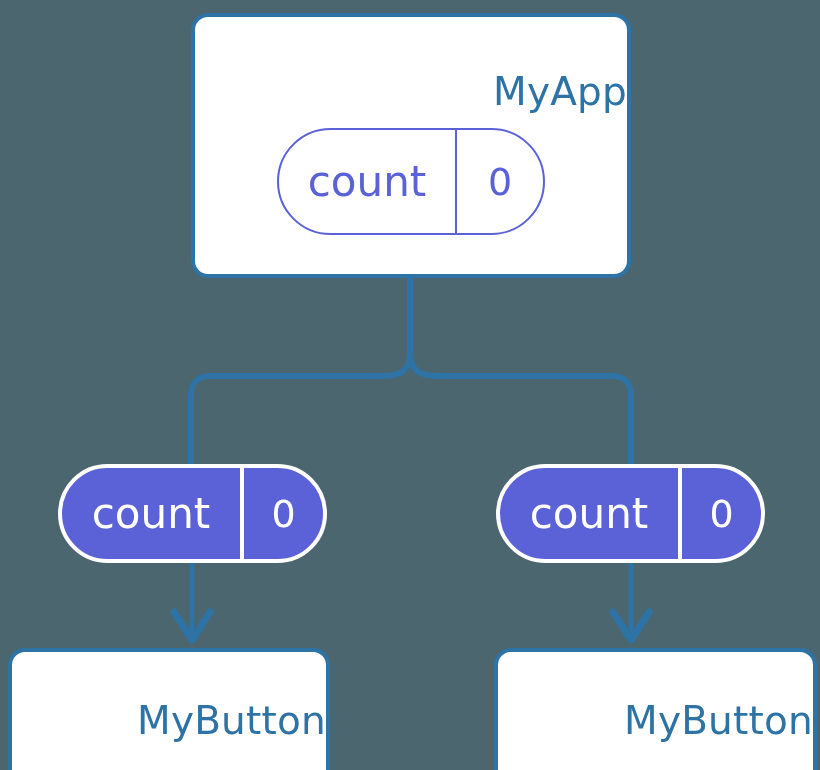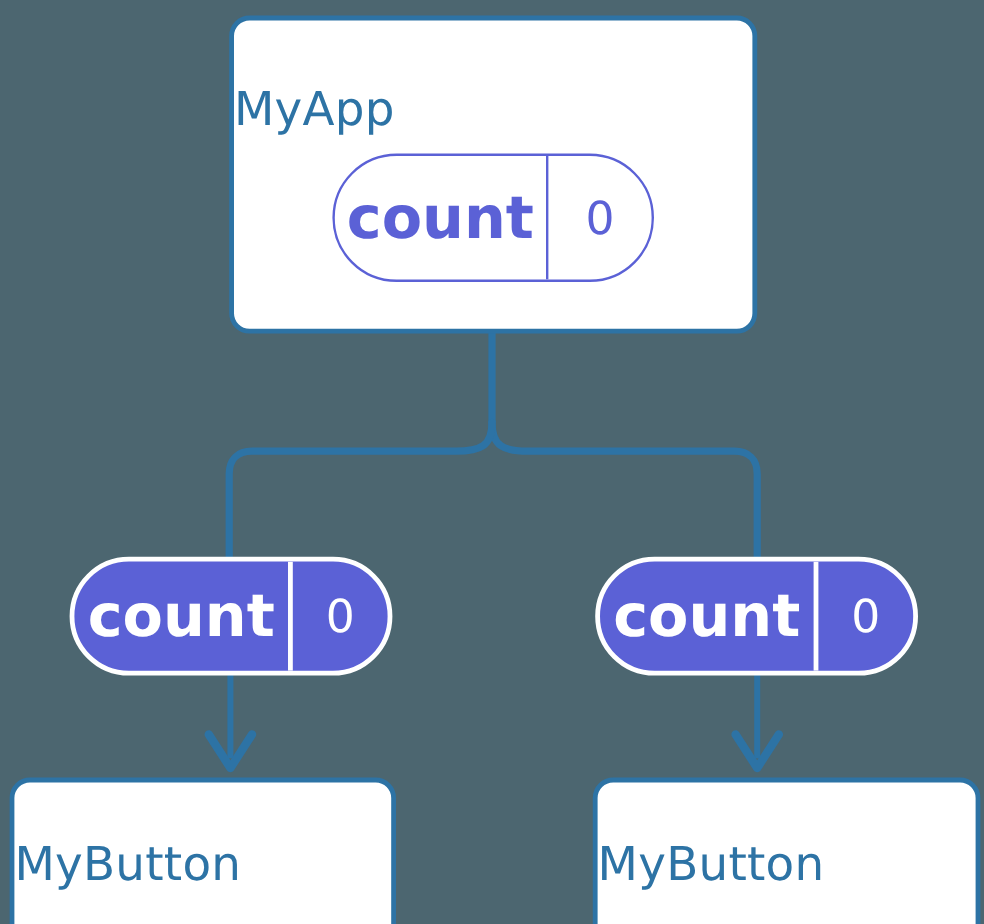--- a/index.html
+++ b/index.html
@@ -31,21 +31,21 @@
 
   
   .comp-box {
     position: absolute;
     box-sizing: border-box;
     background: #ffffff;
     border: 4px solid #2d73a5;
     border-radius: 17px;
     display: flex;
     flex-direction: column;
-    align-items: flex-start;
+    align-items: flex-end;
   }
   .comp-title {
     color: #2d73a5;
     font-size: 39px;
     font-weight: 400;
     letter-spacing: 0.2px;
     line-height: 1;
     white-space: nowrap;
   }
 
@@ -88,22 +88,21 @@
   }
   .pill .pill-key,
   .pill .pill-val {
     display: flex;
     align-items: center;
     justify-content: center;
     line-height: 1;
     white-space: nowrap;
   }
   .pill .pill-key {
-    font-size: 49px;
-    font-weight: bold;
+    font-size: 42px;
   }
   .pill .pill-val {
     font-size: 38px;
   }
 
   
   .pill.outline {
     background: #ffffff;
     border: 2px solid #5b61d6;
   }

